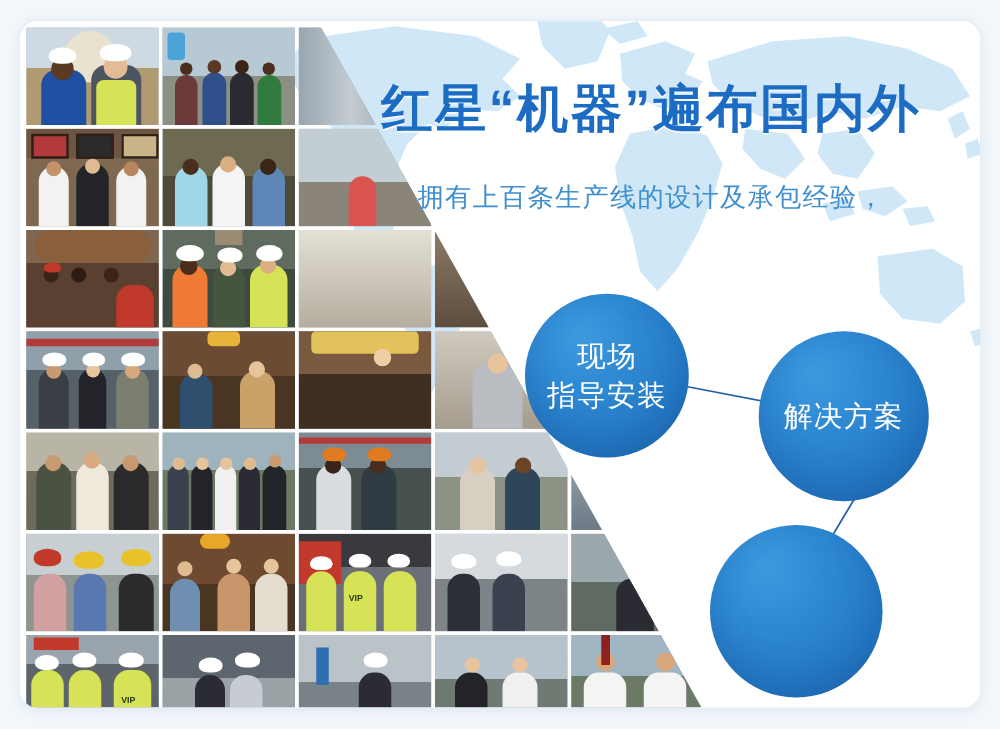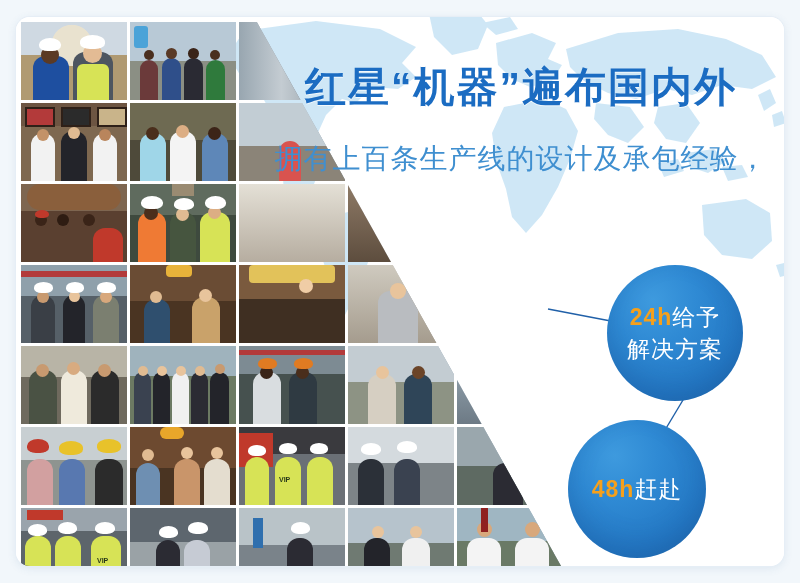--- a/index.html
+++ b/index.html
@@ -58,21 +58,21 @@
     position:absolute;left:255px;top:46px;width:500px;
     text-align:center;
     font-size:41px;line-height:1.2;font-weight:700;
     color:#1b6cc2;letter-spacing:2px;
     text-shadow:0 1px 0 rgba(255,255,255,.7);
     white-space:nowrap;
   }
   .subtitle{
     position:absolute;left:255px;top:124px;width:500px;
     text-align:center;color:#3f8fd0;
-    font-size:28px;line-height:35px;letter-spacing:1px;
+    font-size:21px;line-height:35px;letter-spacing:1px;
   }
   .subtitle div{white-space:nowrap;}
 
   
   .conn{position:absolute;left:0;top:0;width:768px;height:549px;pointer-events:none;}
 
   
   .bubble{
     position:absolute;border-radius:50%;
     display:flex;flex-direction:column;align-items:center;justify-content:center;
@@ -459,24 +459,26 @@
     <svg class="conn" xmlns="http://www.w3.org/2000/svg">
       <line x1="532" y1="292" x2="600" y2="305" stroke="#2060a8" stroke-width="1.4"></line>
       <line x1="670" y1="378" x2="646" y2="418" stroke="#2060a8" stroke-width="1.4"></line>
     </svg>
 
     <div class="title">红星“机器”遍布国内外</div>
     <div class="subtitle">
       <div>拥有上百条生产线的设计及承包经验，</div>
     </div>
 
+    <div class="bubble b1">
+      <div class="l1">现场</div>
+      <div class="l2">指导安装</div>
+    </div>
 
     <div class="bubble b2">
-      <div class="l1"><span class="hl">24h</span><span>给予</span></div>
       <div class="l2">解决方案</div>
     </div>
 
     <div class="bubble b3">
-      <div class="l1"><span class="hl">48h</span><span>赶赴</span></div>
     </div>
 
   </div>
 </div>
 
 </body></html>

